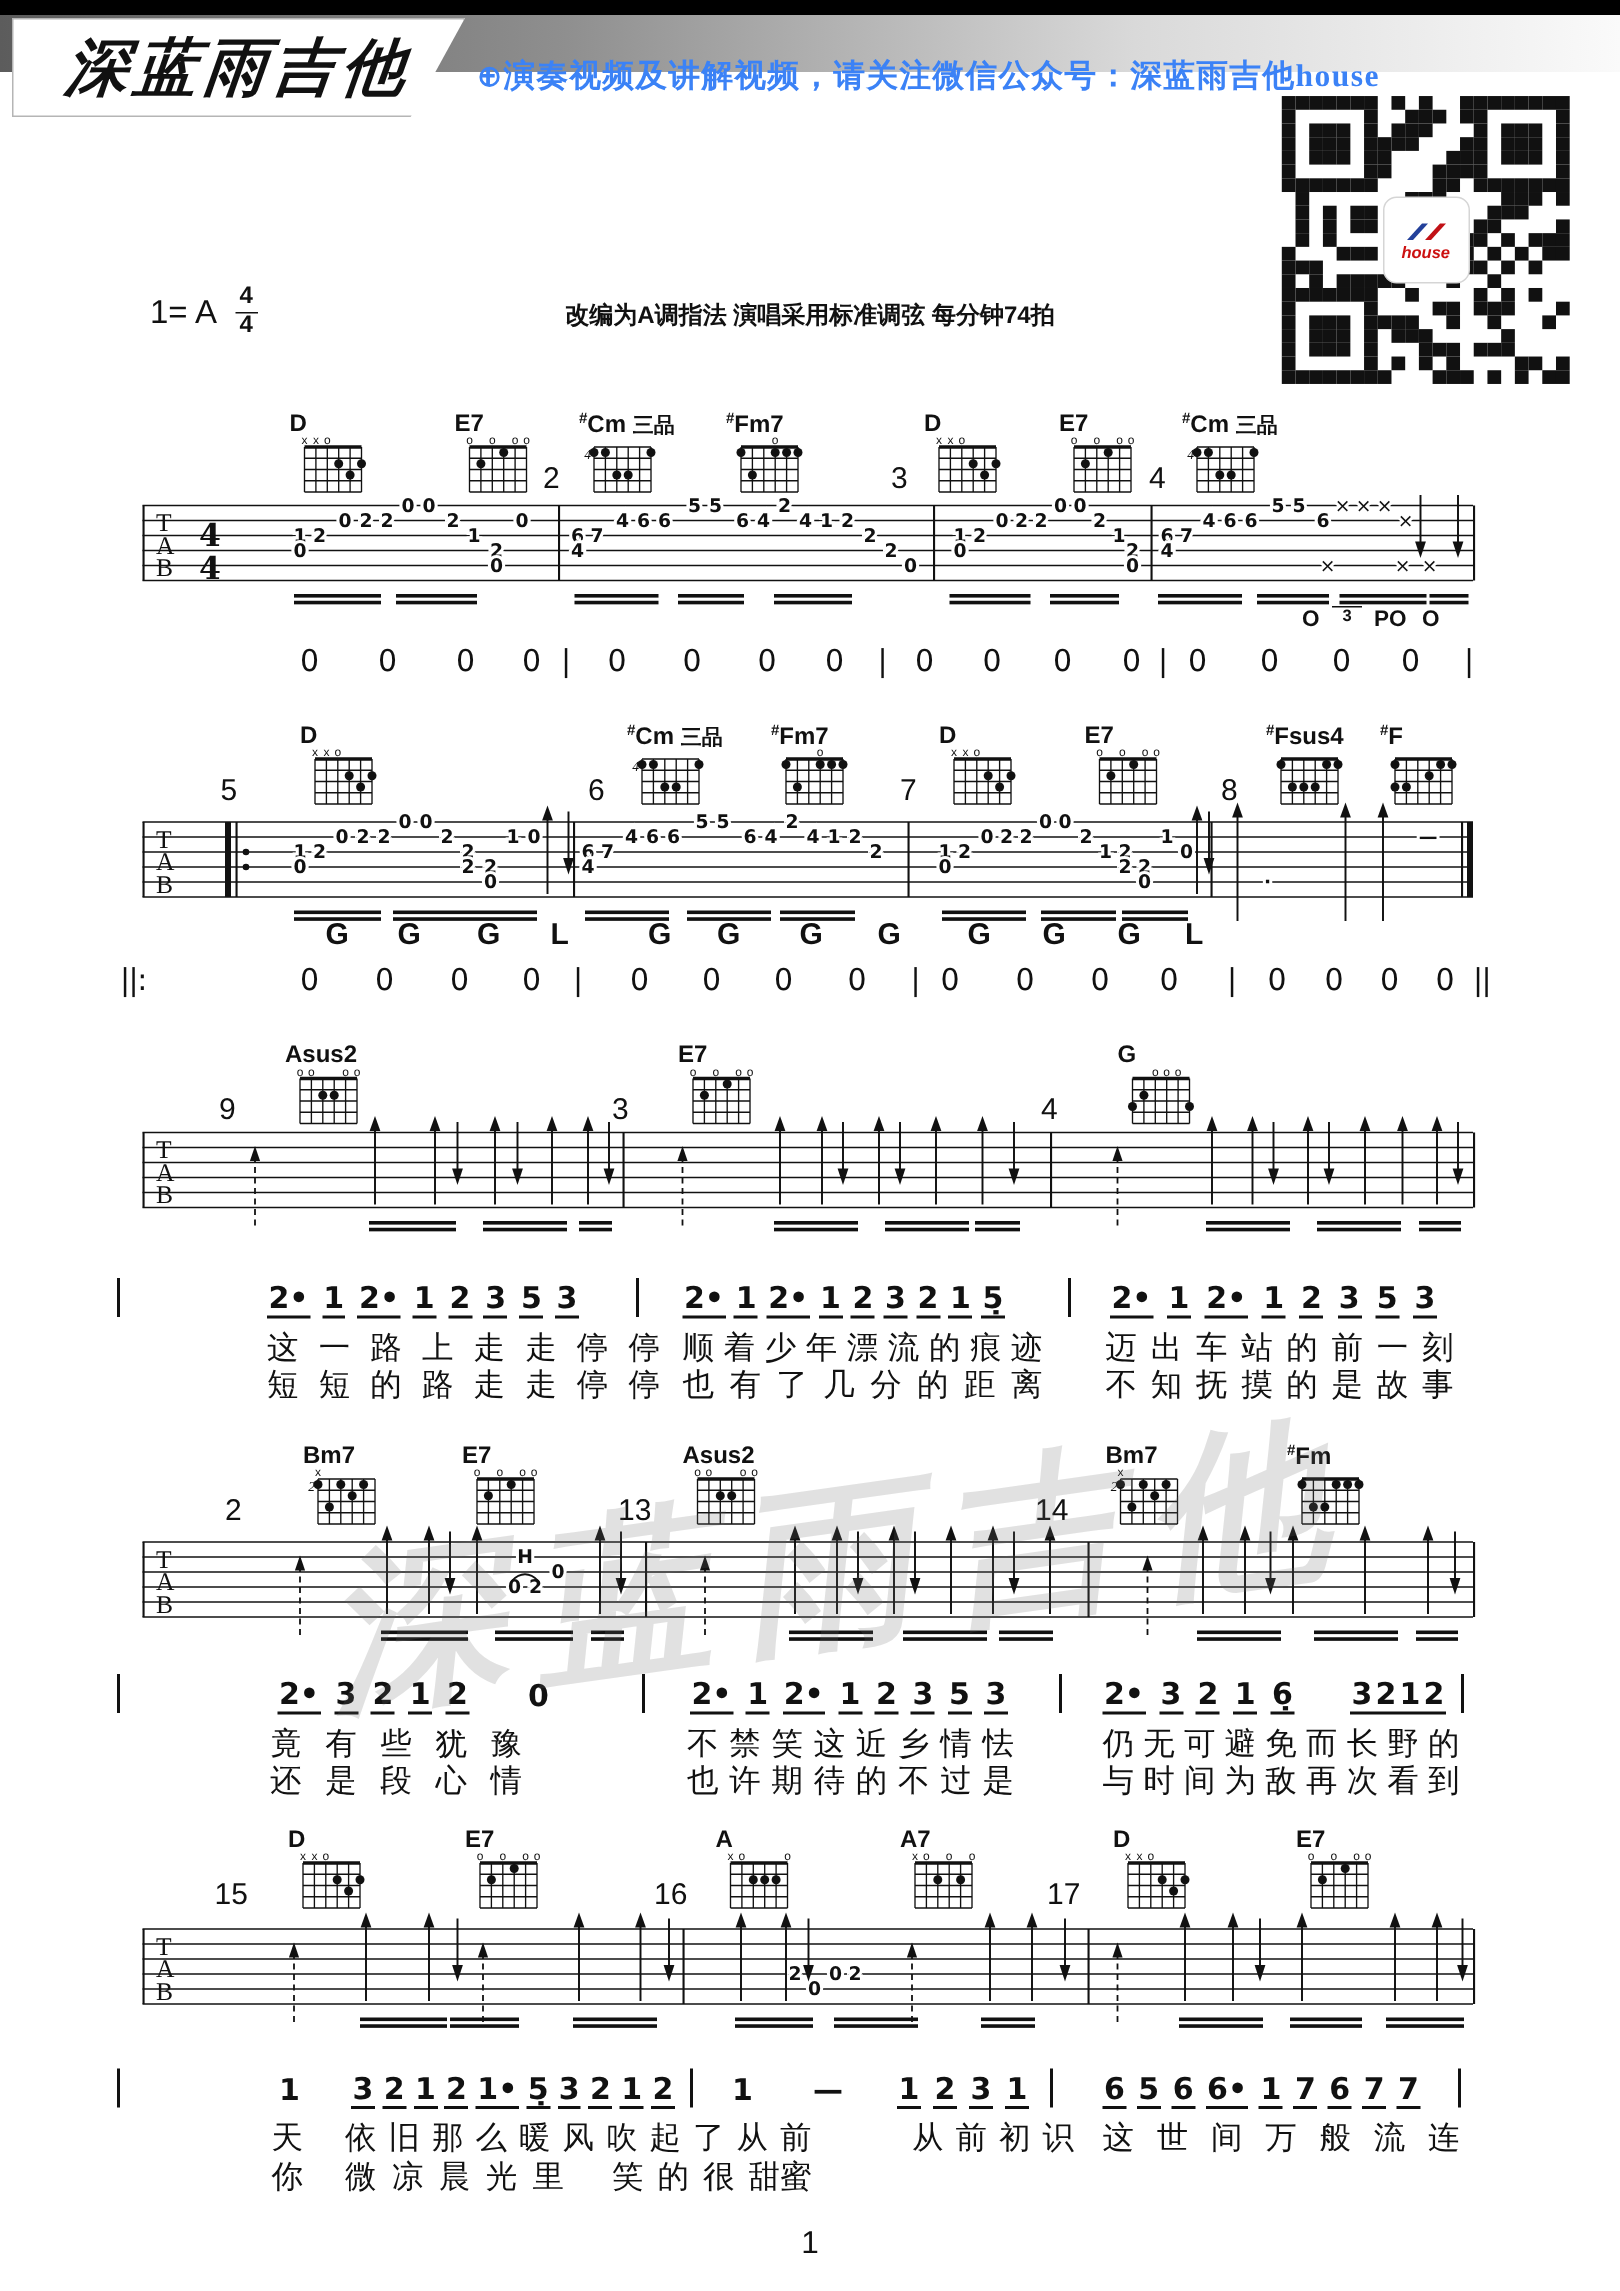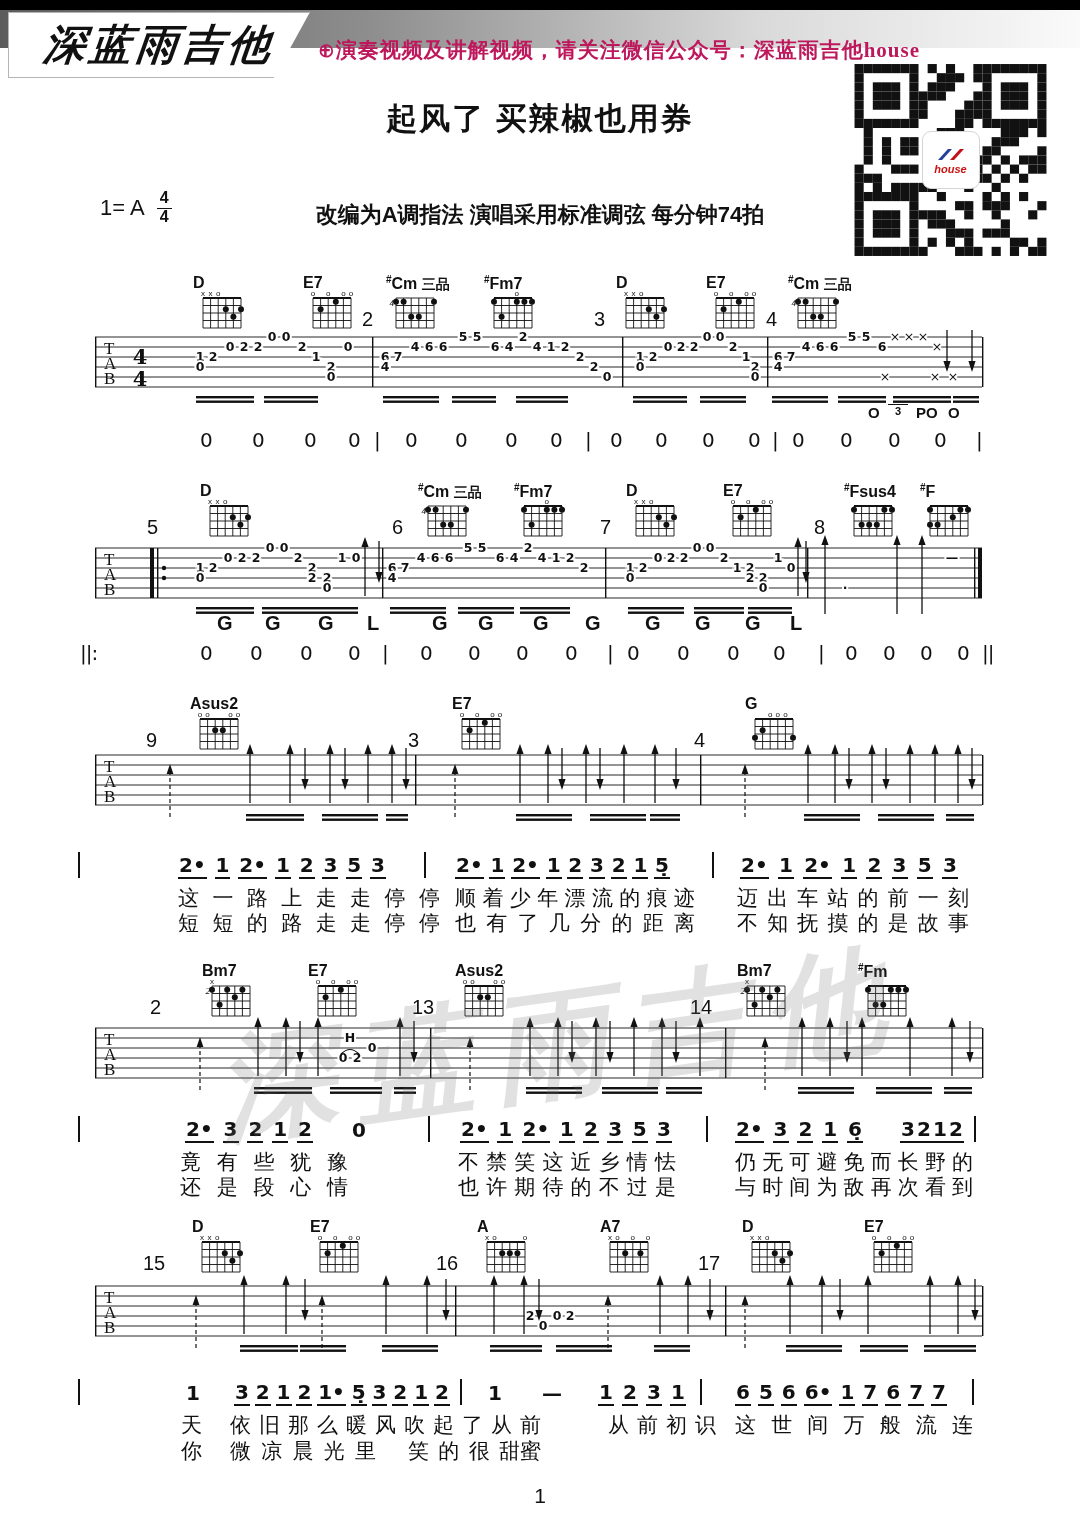--- a/index.html
+++ b/index.html
@@ -8,34 +8,34 @@
   .topbar{position:absolute;left:0;top:0;width:1080px;height:10px;background:#000}
   .band{position:absolute;left:0;top:10px;width:1080px;height:38px;
         background:linear-gradient(90deg,#5c5c5c 0%,#8f8f8f 35%,#d9d9d9 70%,#fafafa 100%)}
   .logobox{position:absolute;left:8px;top:12px;width:300px;height:64px;background:#fff;
            border:1px solid #b5b5b5;box-shadow:2px 2px 3px rgba(0,0,0,.25);
            clip-path:polygon(0 0,100% 0,88% 100%,0 100%);
            display:flex;align-items:center;justify-content:center}
   .logotext{font-family:"DejaVu Serif",serif;font-weight:700;font-style:italic;
             font-size:42px;letter-spacing:4px;transform:skewX(-6deg)}
   .notice{position:absolute;left:318px;top:36px;font-size:21px;font-weight:600;
-          color:#be185d;letter-spacing:1px;font-family:"Liberation Serif",serif;white-space:nowrap}
+          color:#3b82f6;letter-spacing:1px;font-family:"Liberation Serif",serif;white-space:nowrap}
   .qr{position:absolute;left:848px;top:62px;width:205px;height:196px}
   .qrlogo{position:absolute;left:50%;top:50%;transform:translate(-50%,-50%);
           width:56px;height:56px;background:#fff;border:1px solid #d5d5d5;border-radius:9px;
           display:flex;flex-direction:column;align-items:center;justify-content:center;gap:1px}
   .qrlogo span{color:#c11;font:700 italic 11px "Liberation Sans",sans-serif}
   .title{position:absolute;left:110px;top:98px;width:860px;text-align:center;
          font-size:31px;font-weight:700;letter-spacing:2px}
   .series{position:absolute;left:110px;top:146px;width:860px;text-align:center;font-size:23px}
   .keysig{position:absolute;left:100px;top:190px;font-size:22px;display:flex;align-items:center}
   .frac{display:inline-flex;flex-direction:column;text-align:center;font-size:16px;
         line-height:1.05;margin-left:12px;font-weight:700}
   .frac b:first-child{border-bottom:1.5px solid #111;padding:0 3px 1px}
-  .info{position:absolute;left:110px;width:860px;text-align:center;font-size:22px;font-weight:600}
+  .info{position:absolute;left:110px;width:860px;text-align:center;font-size:16px;font-weight:600}
   .i1{top:200px}.i2{top:234px}
   .chord{position:absolute;width:60px}
   .chname{font:600 16px "Liberation Sans",sans-serif;white-space:nowrap;height:16px}
   .chname sup{font-size:10px}
   .suffix{font-size:14px;font-weight:600}
   .mk{font-size:8px;text-anchor:middle;fill:#111}
   .pos{font:italic 9px "Liberation Serif",serif;fill:#111}
   .clef{font:17px "Liberation Serif",serif;fill:#111}
   .ts{font:700 21px "DejaVu Serif",serif;text-anchor:middle;fill:#111}
   .tk{font:700 12.5px "DejaVu Sans",sans-serif;text-anchor:middle;
@@ -303,21 +303,20 @@
         <rect x="155" y="182" width="9" height="9" fill="#111"></rect>
         <rect x="173" y="182" width="9" height="9" fill="#111"></rect>
         <rect x="182" y="182" width="9" height="9" fill="#111"></rect>
       </svg><div class="qrlogo">
         <svg width="30" height="16" viewBox="0 0 30 16">
           <polygon points="2,14 12,3 16,3 6,14" fill="#23409a"></polygon>
           <polygon points="14,14 24,3 28,3 18,14" fill="#c11116"></polygon>
         </svg>
         <span>house</span>
       </div></div>
-  <div class="title">起风了 买辣椒也用券</div>
   <div class="keysig">
     <span>1= A</span>
     <span class="frac">
       <b>4</b>
       <b>4</b>
     </span>
   </div>
   <div class="info i1">改编为A调指法 演唱采用标准调弦 每分钟74拍</div>
   <div id="systems">
       <div class="mlabel" style="position: absolute; left: 362px; top: 308px;">2</div>

